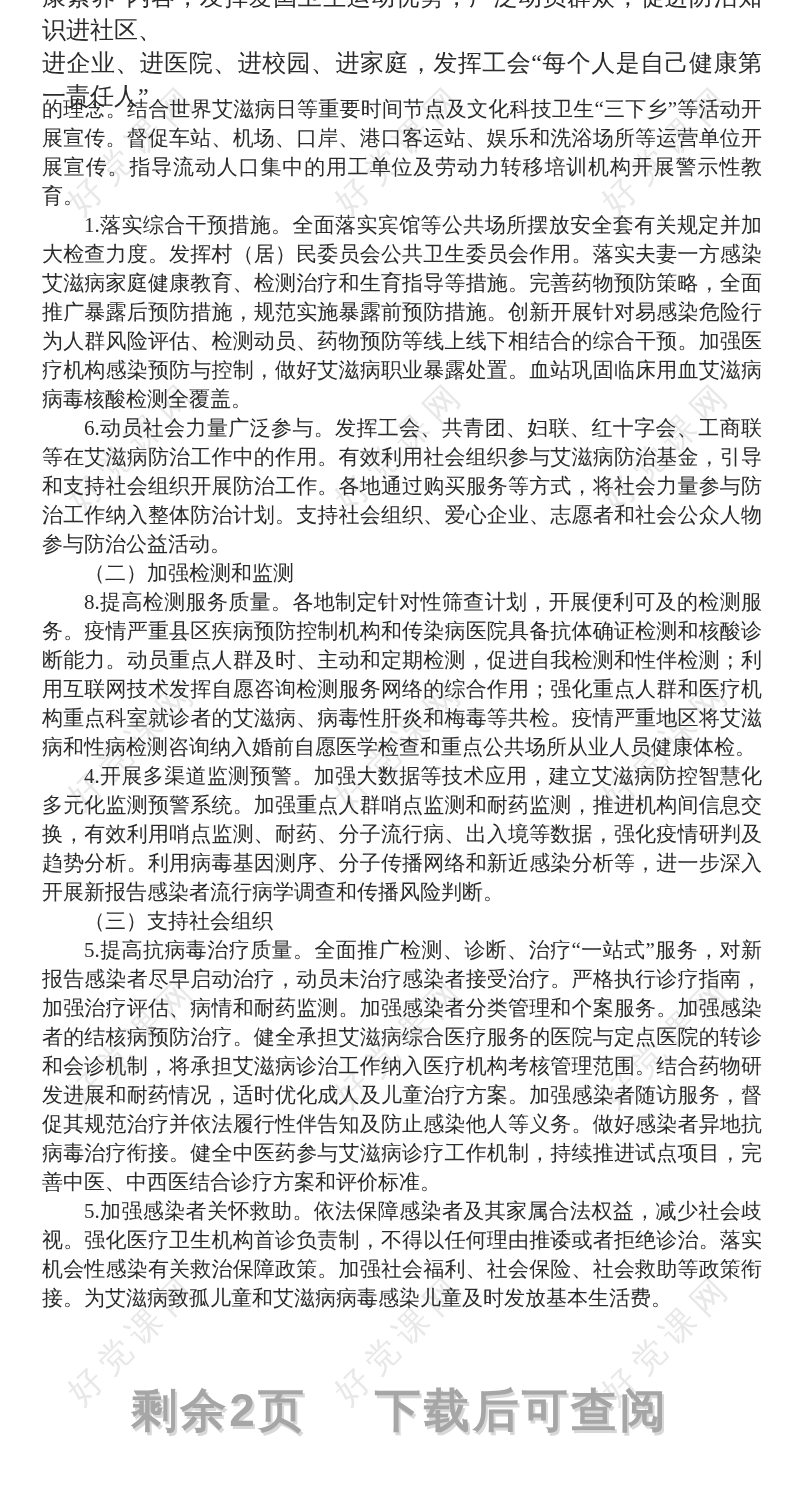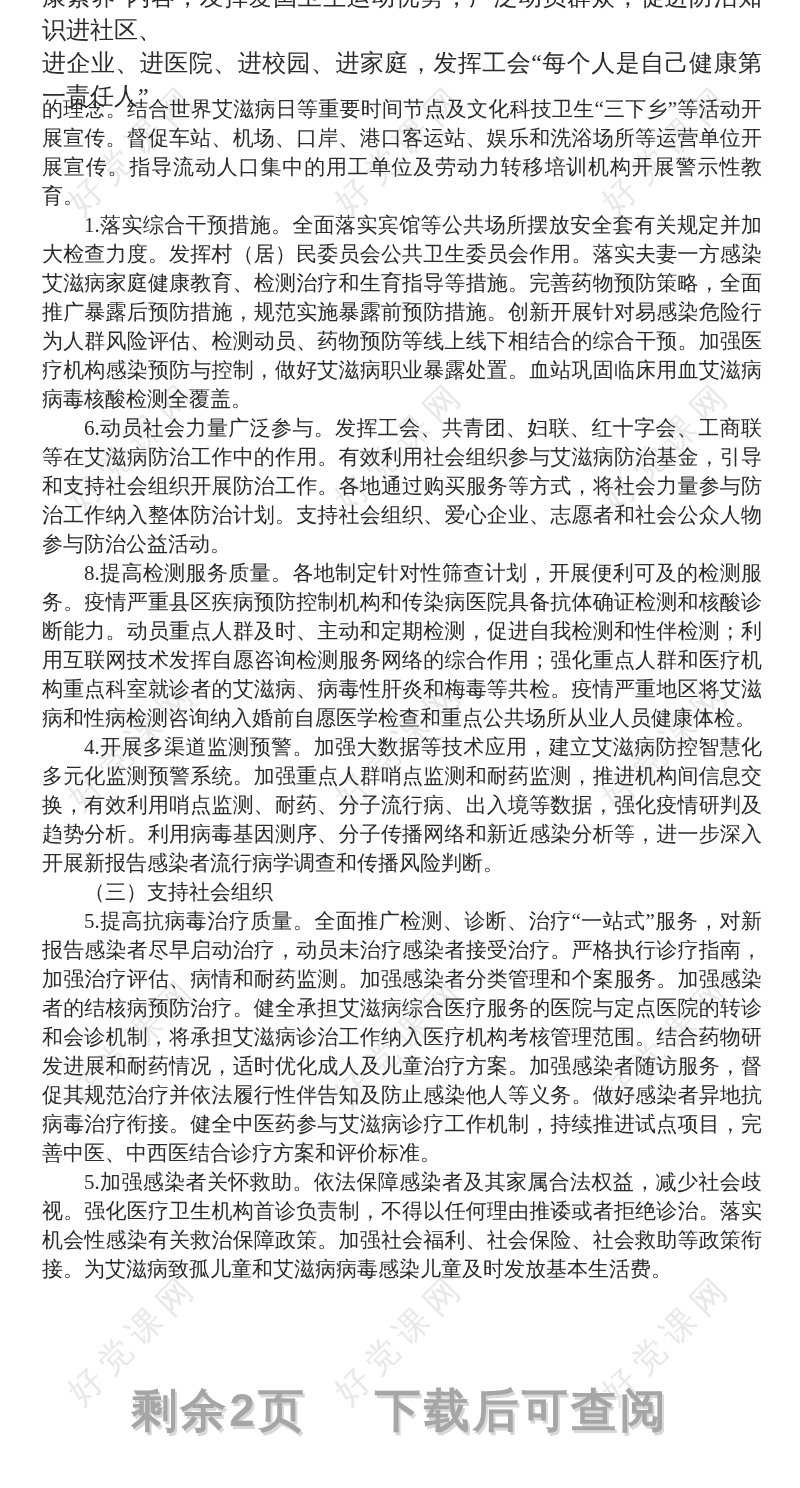--- a/index.html
+++ b/index.html
@@ -109,20 +109,21 @@
   <div class="top-fragment">
     <p>康素养”内容，发挥爱国卫生运动优势，广泛动员群众，促进防治知识进社区、</p>
     <p>进企业、进医院、进校园、进家庭，发挥工会“每个人是自己健康第一责任人”</p>
   </div>
 
   <div class="body-text">
 
   <p class="no-indent">的理念。结合世界艾滋病日等重要时间节点及文化科技卫生“三下乡”等活动开展宣传。督促车站、机场、口岸、港口客运站、娱乐和洗浴场所等运营单位开展宣传。指导流动人口集中的用工单位及劳动力转移培训机构开展警示性教育。</p>
       <p>1.落实综合干预措施。全面落实宾馆等公共场所摆放安全套有关规定并加大检查力度。发挥村（居）民委员会公共卫生委员会作用。落实夫妻一方感染艾滋病家庭健康教育、检测治疗和生育指导等措施。完善药物预防策略，全面推广暴露后预防措施，规范实施暴露前预防措施。创新开展针对易感染危险行为人群风险评估、检测动员、药物预防等线上线下相结合的综合干预。加强医疗机构感染预防与控制，做好艾滋病职业暴露处置。血站巩固临床用血艾滋病病毒核酸检测全覆盖。</p>
       <p>6.动员社会力量广泛参与。发挥工会、共青团、妇联、红十字会、工商联等在艾滋病防治工作中的作用。有效利用社会组织参与艾滋病防治基金，引导和支持社会组织开展防治工作。各地通过购买服务等方式，将社会力量参与防治工作纳入整体防治计划。支持社会组织、爱心企业、志愿者和社会公众人物参与防治公益活动。</p>
+      <p>（二）加强检测和监测</p>
       <p>8.提高检测服务质量。各地制定针对性筛查计划，开展便利可及的检测服务。疫情严重县区疾病预防控制机构和传染病医院具备抗体确证检测和核酸诊断能力。动员重点人群及时、主动和定期检测，促进自我检测和性伴检测；利用互联网技术发挥自愿咨询检测服务网络的综合作用；强化重点人群和医疗机构重点科室就诊者的艾滋病、病毒性肝炎和梅毒等共检。疫情严重地区将艾滋病和性病检测咨询纳入婚前自愿医学检查和重点公共场所从业人员健康体检。</p>
       <p>4.开展多渠道监测预警。加强大数据等技术应用，建立艾滋病防控智慧化多元化监测预警系统。加强重点人群哨点监测和耐药监测，推进机构间信息交换，有效利用哨点监测、耐药、分子流行病、出入境等数据，强化疫情研判及趋势分析。利用病毒基因测序、分子传播网络和新近感染分析等，进一步深入开展新报告感染者流行病学调查和传播风险判断。</p>
       <p>（三）支持社会组织</p>
       <p>5.提高抗病毒治疗质量。全面推广检测、诊断、治疗“一站式”服务，对新报告感染者尽早启动治疗，动员未治疗感染者接受治疗。严格执行诊疗指南，加强治疗评估、病情和耐药监测。加强感染者分类管理和个案服务。加强感染者的结核病预防治疗。健全承担艾滋病综合医疗服务的医院与定点医院的转诊和会诊机制，将承担艾滋病诊治工作纳入医疗机构考核管理范围。结合药物研发进展和耐药情况，适时优化成人及儿童治疗方案。加强感染者随访服务，督促其规范治疗并依法履行性伴告知及防止感染他人等义务。做好感染者异地抗病毒治疗衔接。健全中医药参与艾滋病诊疗工作机制，持续推进试点项目，完善中医、中西医结合诊疗方案和评价标准。</p>
       <p>5.加强感染者关怀救助。依法保障感染者及其家属合法权益，减少社会歧视。强化医疗卫生机构首诊负责制，不得以任何理由推诿或者拒绝诊治。落实机会性感染有关救治保障政策。加强社会福利、社会保险、社会救助等政策衔接。为艾滋病致孤儿童和艾滋病病毒感染儿童及时发放基本生活费。</p>
     </div>
 
   <div class="footer-banner">
     <span class="remaining-label">剩余2页</span>
     <span class="download-label">下载后可查阅</span>

